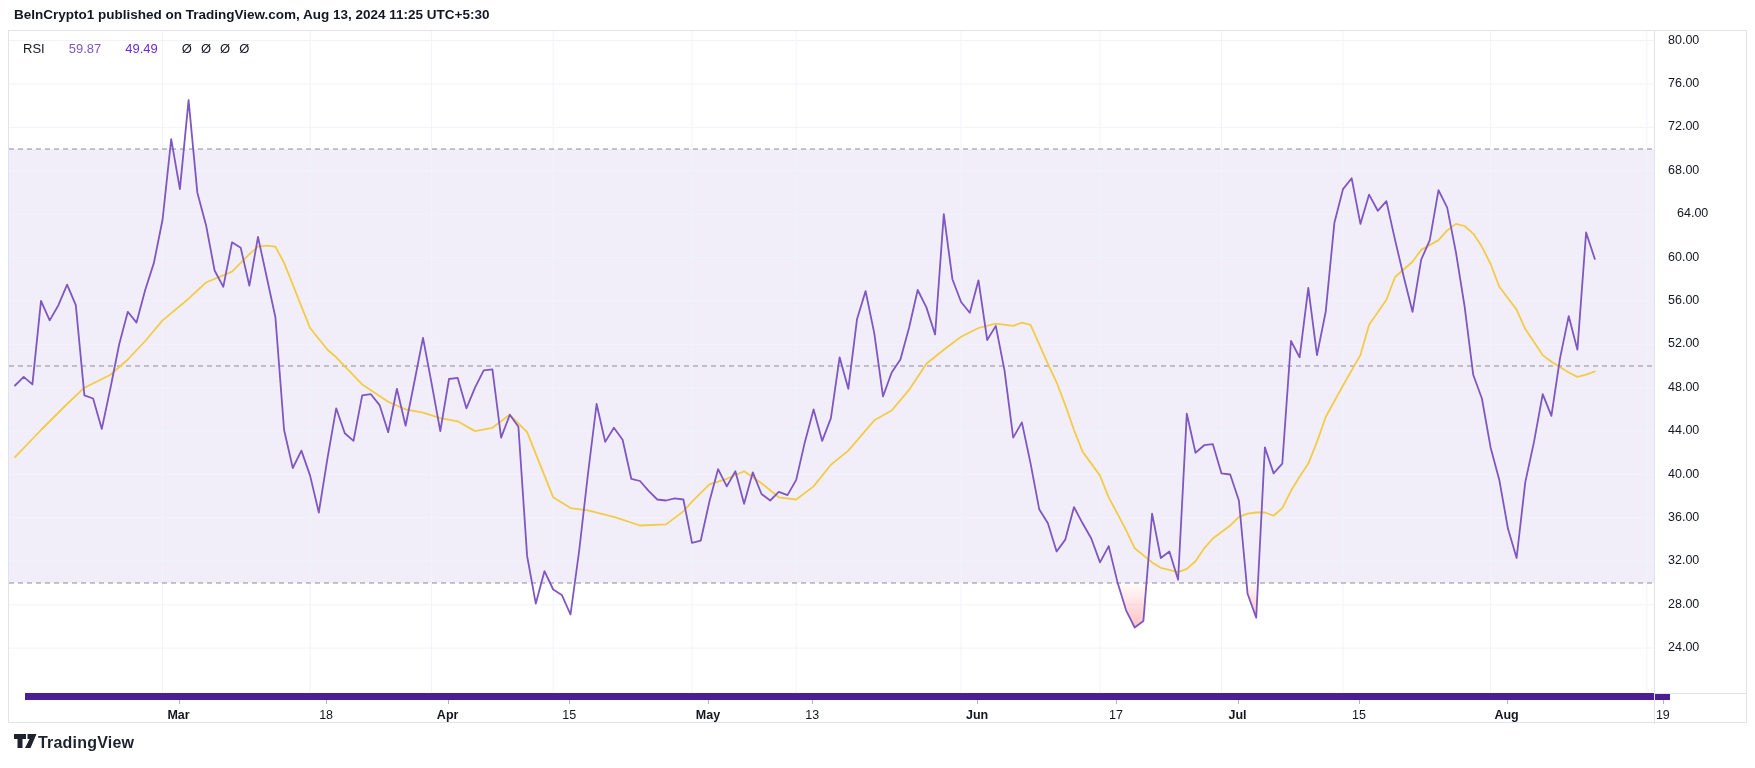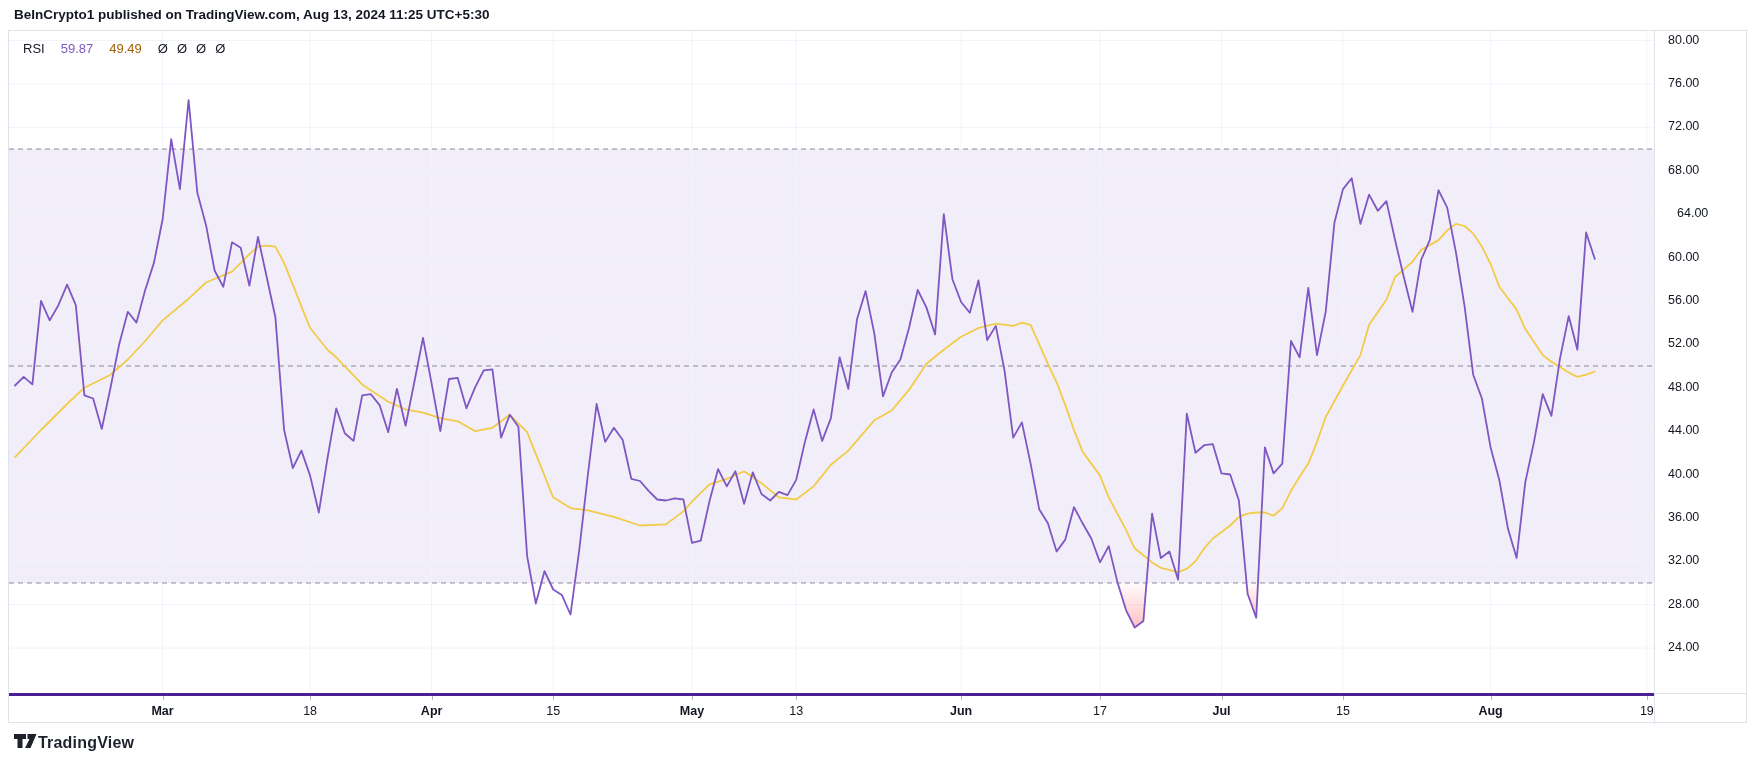--- a/index.html
+++ b/index.html
@@ -3,26 +3,26 @@
 <meta charset="utf-8">
 <style>
   html,body{margin:0;padding:0;background:#fff;}
   #stage{position:relative;width:1755px;height:768px;background:#fff;overflow:hidden;
          font-family:"Liberation Sans", sans-serif;color:#131722;}
   .title-bar{position:absolute;left:14px;top:7px;font-size:13.5px;font-weight:bold;color:#131722;}
   #frame{position:absolute;left:8px;top:30px;width:1739px;height:693px;
          border:1px solid #e0e3eb;box-sizing:border-box;background:#fff;}
   #pane{position:absolute;left:0;top:0;width:1645px;height:662px;overflow:hidden;}
   #pane svg{display:block;}
-  #legend{position:absolute;left:14px;top:10px;display:flex;align-items:center;gap:16px;
+  #legend{position:absolute;left:14px;top:10px;display:flex;align-items:center;gap:24px;
           font-size:13px;z-index:5;}
   #legend .nulls{display:flex;gap:9px;}
   #price-axis{position:absolute;left:1645px;top:0;width:93px;height:662px;border-left:1px solid #e0e3eb;box-sizing:border-box;}
   .price-label{position:absolute;left:13px;font-size:12.5px;color:#131722;}
-  #time-axis{position:absolute;left:0;top:662px;width:1645px;height:31px;border-top:3px solid #4c1d95;box-sizing:border-box;}
+  #time-axis{position:absolute;left:16px;top:662px;width:1645px;height:31px;border-top:7px solid #4c1d95;box-sizing:border-box;}
   .time-label{position:absolute;top:8px;width:60px;margin-left:-30px;text-align:center;
               font-size:12.5px;color:#131722;}
   .time-label.bold{font-weight:bold;}
   .time-tick{position:absolute;top:0;width:1px;height:4px;background:#b2b5be;}
   #axis-corner{position:absolute;left:1645px;top:662px;width:93px;height:31px;border-top:1px solid #e0e3eb;border-left:1px solid #e0e3eb;box-sizing:border-box;}
   #footer{position:absolute;left:14px;top:733px;display:flex;align-items:center;gap:1px;}
   #footer .logo-text{font-size:16px;font-weight:bold;color:#1e222d;letter-spacing:0.2px;}
 </style>
 </head>
 <body>
@@ -72,21 +72,21 @@
           <line x1="0" y1="335" x2="1645" y2="335" stroke="#8b8b9d" stroke-width="1" stroke-dasharray="5 4"></line>
           <line x1="0" y1="552" x2="1645" y2="552" stroke="#8b8b9d" stroke-width="1" stroke-dasharray="5 4"></line>
           <path d="M1108.7,552.0 L1117.0,579.1 L1125.7,596.5 L1134.4,590.0 L1137.5,552.0 Z" fill="url(#og)" stroke="none"></path>
           <path d="M1237.6,552.0 L1238.6,562.8 L1247.2,586.7 L1249.0,552.0 Z" fill="url(#og)" stroke="none"></path>
           <path d="M6.0,426.1 L32.0,399.0 L58.1,373.0 L75.4,356.7 L101.5,343.7 L118.8,328.5 L136.2,310.0 L153.6,289.4 L179.6,267.7 L197.0,251.5 L223.0,240.6 L240.4,223.2 L249.0,215.6 L257.7,214.6 L266.4,215.6 L275.1,231.9 L283.8,253.6 L292.4,275.3 L301.1,297.0 L318.5,318.7 L327.2,326.3 L353.2,353.4 L379.2,370.8 L396.6,378.4 L414.0,381.7 L431.3,387.1 L448.7,390.3 L466.0,400.1 L483.4,396.8 L500.8,383.8 L518.1,401.2 L544.2,466.3 L561.5,477.1 L578.9,479.3 L604.9,485.8 L631.0,494.5 L657.0,493.4 L674.4,480.4 L683.0,470.6 L700.4,453.3 L717.8,447.8 L735.1,440.2 L752.5,452.2 L769.8,466.3 L787.2,468.5 L804.6,455.4 L821.9,433.7 L839.3,419.6 L865.3,389.3 L882.7,379.5 L900.0,358.9 L917.4,332.8 L934.8,318.7 L943.4,312.2 L952.1,305.7 L969.5,297.0 L986.8,292.7 L1004.2,294.9 L1012.9,291.6 L1021.6,293.8 L1038.9,332.8 L1047.6,351.3 L1056.3,374.1 L1065.0,399.0 L1073.6,420.7 L1082.3,432.6 L1091.0,444.6 L1099.7,466.3 L1117.0,498.8 L1125.7,517.3 L1143.1,531.4 L1151.8,536.8 L1169.1,541.1 L1177.8,537.9 L1186.5,530.3 L1195.2,517.3 L1203.8,507.5 L1221.2,494.5 L1229.9,485.8 L1238.6,482.6 L1247.2,481.5 L1255.9,481.5 L1264.6,484.7 L1273.3,477.1 L1282.0,459.8 L1290.6,445.7 L1299.3,432.6 L1308.0,410.9 L1316.7,386.0 L1334.0,354.5 L1351.4,324.1 L1360.1,293.8 L1377.4,268.8 L1386.1,246.0 L1403.5,230.8 L1412.2,218.9 L1429.5,209.1 L1438.2,199.4 L1446.9,192.9 L1455.6,195.0 L1464.2,202.6 L1472.9,215.6 L1481.6,233.0 L1490.3,255.8 L1507.6,278.6 L1516.3,298.1 L1525.0,311.1 L1533.7,324.1 L1542.4,330.7 L1551.0,336.1 L1559.7,341.5 L1568.4,345.9 L1577.1,343.7 L1585.8,340.5" fill="none" stroke="#f2cb49" stroke-width="1.8" stroke-linejoin="round" stroke-linecap="round"></path>
           <path d="M6.0,354.5 L14.7,345.9 L23.4,353.4 L32.0,269.9 L40.7,289.4 L49.4,274.2 L58.1,253.6 L66.8,274.2 L75.4,364.3 L84.1,367.5 L92.8,397.9 L101.5,356.7 L110.2,313.3 L118.8,280.8 L127.5,291.6 L136.2,259.0 L144.9,231.9 L153.6,188.5 L162.2,108.2 L170.9,158.1 L179.6,69.2 L188.3,161.4 L197.0,193.9 L205.6,239.5 L214.3,255.8 L223.0,211.3 L231.7,216.7 L240.4,254.7 L249.0,205.9 L257.7,246.0 L266.4,286.2 L275.1,399.0 L283.8,437.0 L292.4,419.6 L301.1,444.6 L309.8,481.5 L318.5,427.2 L327.2,377.3 L335.8,402.3 L344.5,409.9 L353.2,364.3 L361.9,363.2 L370.6,374.1 L379.2,401.2 L387.9,357.8 L396.6,394.7 L405.3,351.3 L414.0,306.8 L422.6,352.4 L431.3,400.1 L440.0,348.0 L448.7,346.9 L457.4,377.3 L466.0,356.7 L474.7,339.3 L483.4,338.3 L492.1,406.6 L500.8,383.8 L509.4,395.8 L518.1,524.9 L526.8,572.6 L535.5,540.1 L544.2,558.5 L552.8,563.9 L561.5,583.5 L570.2,519.5 L578.9,443.5 L587.6,373.0 L596.2,410.9 L604.9,396.8 L613.6,408.8 L622.3,447.8 L631.0,450.0 L639.6,459.8 L648.3,468.5 L657.0,469.5 L665.7,467.4 L674.4,468.5 L683.0,511.9 L691.7,509.7 L700.4,470.6 L709.1,438.1 L717.8,455.4 L726.4,440.2 L735.1,472.8 L743.8,441.3 L752.5,463.0 L761.2,469.5 L769.8,460.9 L778.5,464.1 L787.2,448.9 L795.9,410.9 L804.6,378.4 L813.2,409.9 L821.9,387.1 L830.6,326.3 L839.3,357.8 L848.0,288.3 L856.6,260.1 L865.3,302.4 L874.0,365.4 L882.7,341.5 L891.4,328.5 L900.0,297.0 L908.7,259.0 L917.4,276.4 L926.1,303.5 L934.8,183.1 L943.4,248.2 L952.1,271.0 L960.8,281.8 L969.5,249.3 L978.2,309.0 L986.8,294.9 L995.5,339.3 L1004.2,406.6 L1012.9,391.4 L1021.6,432.6 L1030.2,478.2 L1038.9,492.3 L1047.6,520.5 L1056.3,508.6 L1065.0,476.1 L1073.6,492.3 L1082.3,507.5 L1091.0,531.4 L1099.7,515.1 L1108.4,550.9 L1117.0,579.1 L1125.7,596.5 L1134.4,590.0 L1143.1,482.6 L1151.8,527.0 L1160.4,520.5 L1169.1,548.7 L1177.8,382.7 L1186.5,421.8 L1195.2,414.2 L1203.8,413.1 L1212.5,442.4 L1221.2,443.5 L1229.9,469.5 L1238.6,562.8 L1247.2,586.7 L1255.9,416.4 L1264.6,442.4 L1273.3,432.6 L1282.0,310.0 L1290.6,326.3 L1299.3,256.9 L1308.0,324.1 L1316.7,280.8 L1325.4,191.8 L1334.0,158.1 L1342.7,147.3 L1351.4,192.9 L1360.1,163.6 L1368.8,179.8 L1377.4,170.1 L1386.1,209.1 L1394.8,246.0 L1403.5,280.8 L1412.2,228.7 L1420.8,209.1 L1429.5,159.2 L1438.2,176.6 L1446.9,221.1 L1455.6,275.3 L1464.2,343.7 L1472.9,367.5 L1481.6,416.4 L1490.3,448.9 L1499.0,497.8 L1507.6,527.0 L1516.3,451.1 L1525.0,410.9 L1533.7,363.2 L1542.4,384.9 L1551.0,327.4 L1559.7,285.1 L1568.4,318.7 L1577.1,201.5 L1585.8,227.9" fill="none" stroke="#7e57c2" stroke-width="1.8" stroke-linejoin="round" stroke-linecap="round"></path>
         </svg>
       <div id="legend">
         <span>RSI</span>
         <span id="legend-rsi" style="color: rgb(126, 87, 194);">59.87</span>
-        <span id="legend-ma" style="color: #a16207;">49.49</span>
+        <span id="legend-ma" style="color: #6d28d9;">49.49</span>
         <span class="nulls" id="legend-nulls">
             <span>Ø</span>
             <span>Ø</span>
             <span>Ø</span>
             <span>Ø</span>
           </span>
       </div>
     </div>
     <div id="price-axis">
         <div class="price-label" style="top: 1.5px;">80.00</div>

